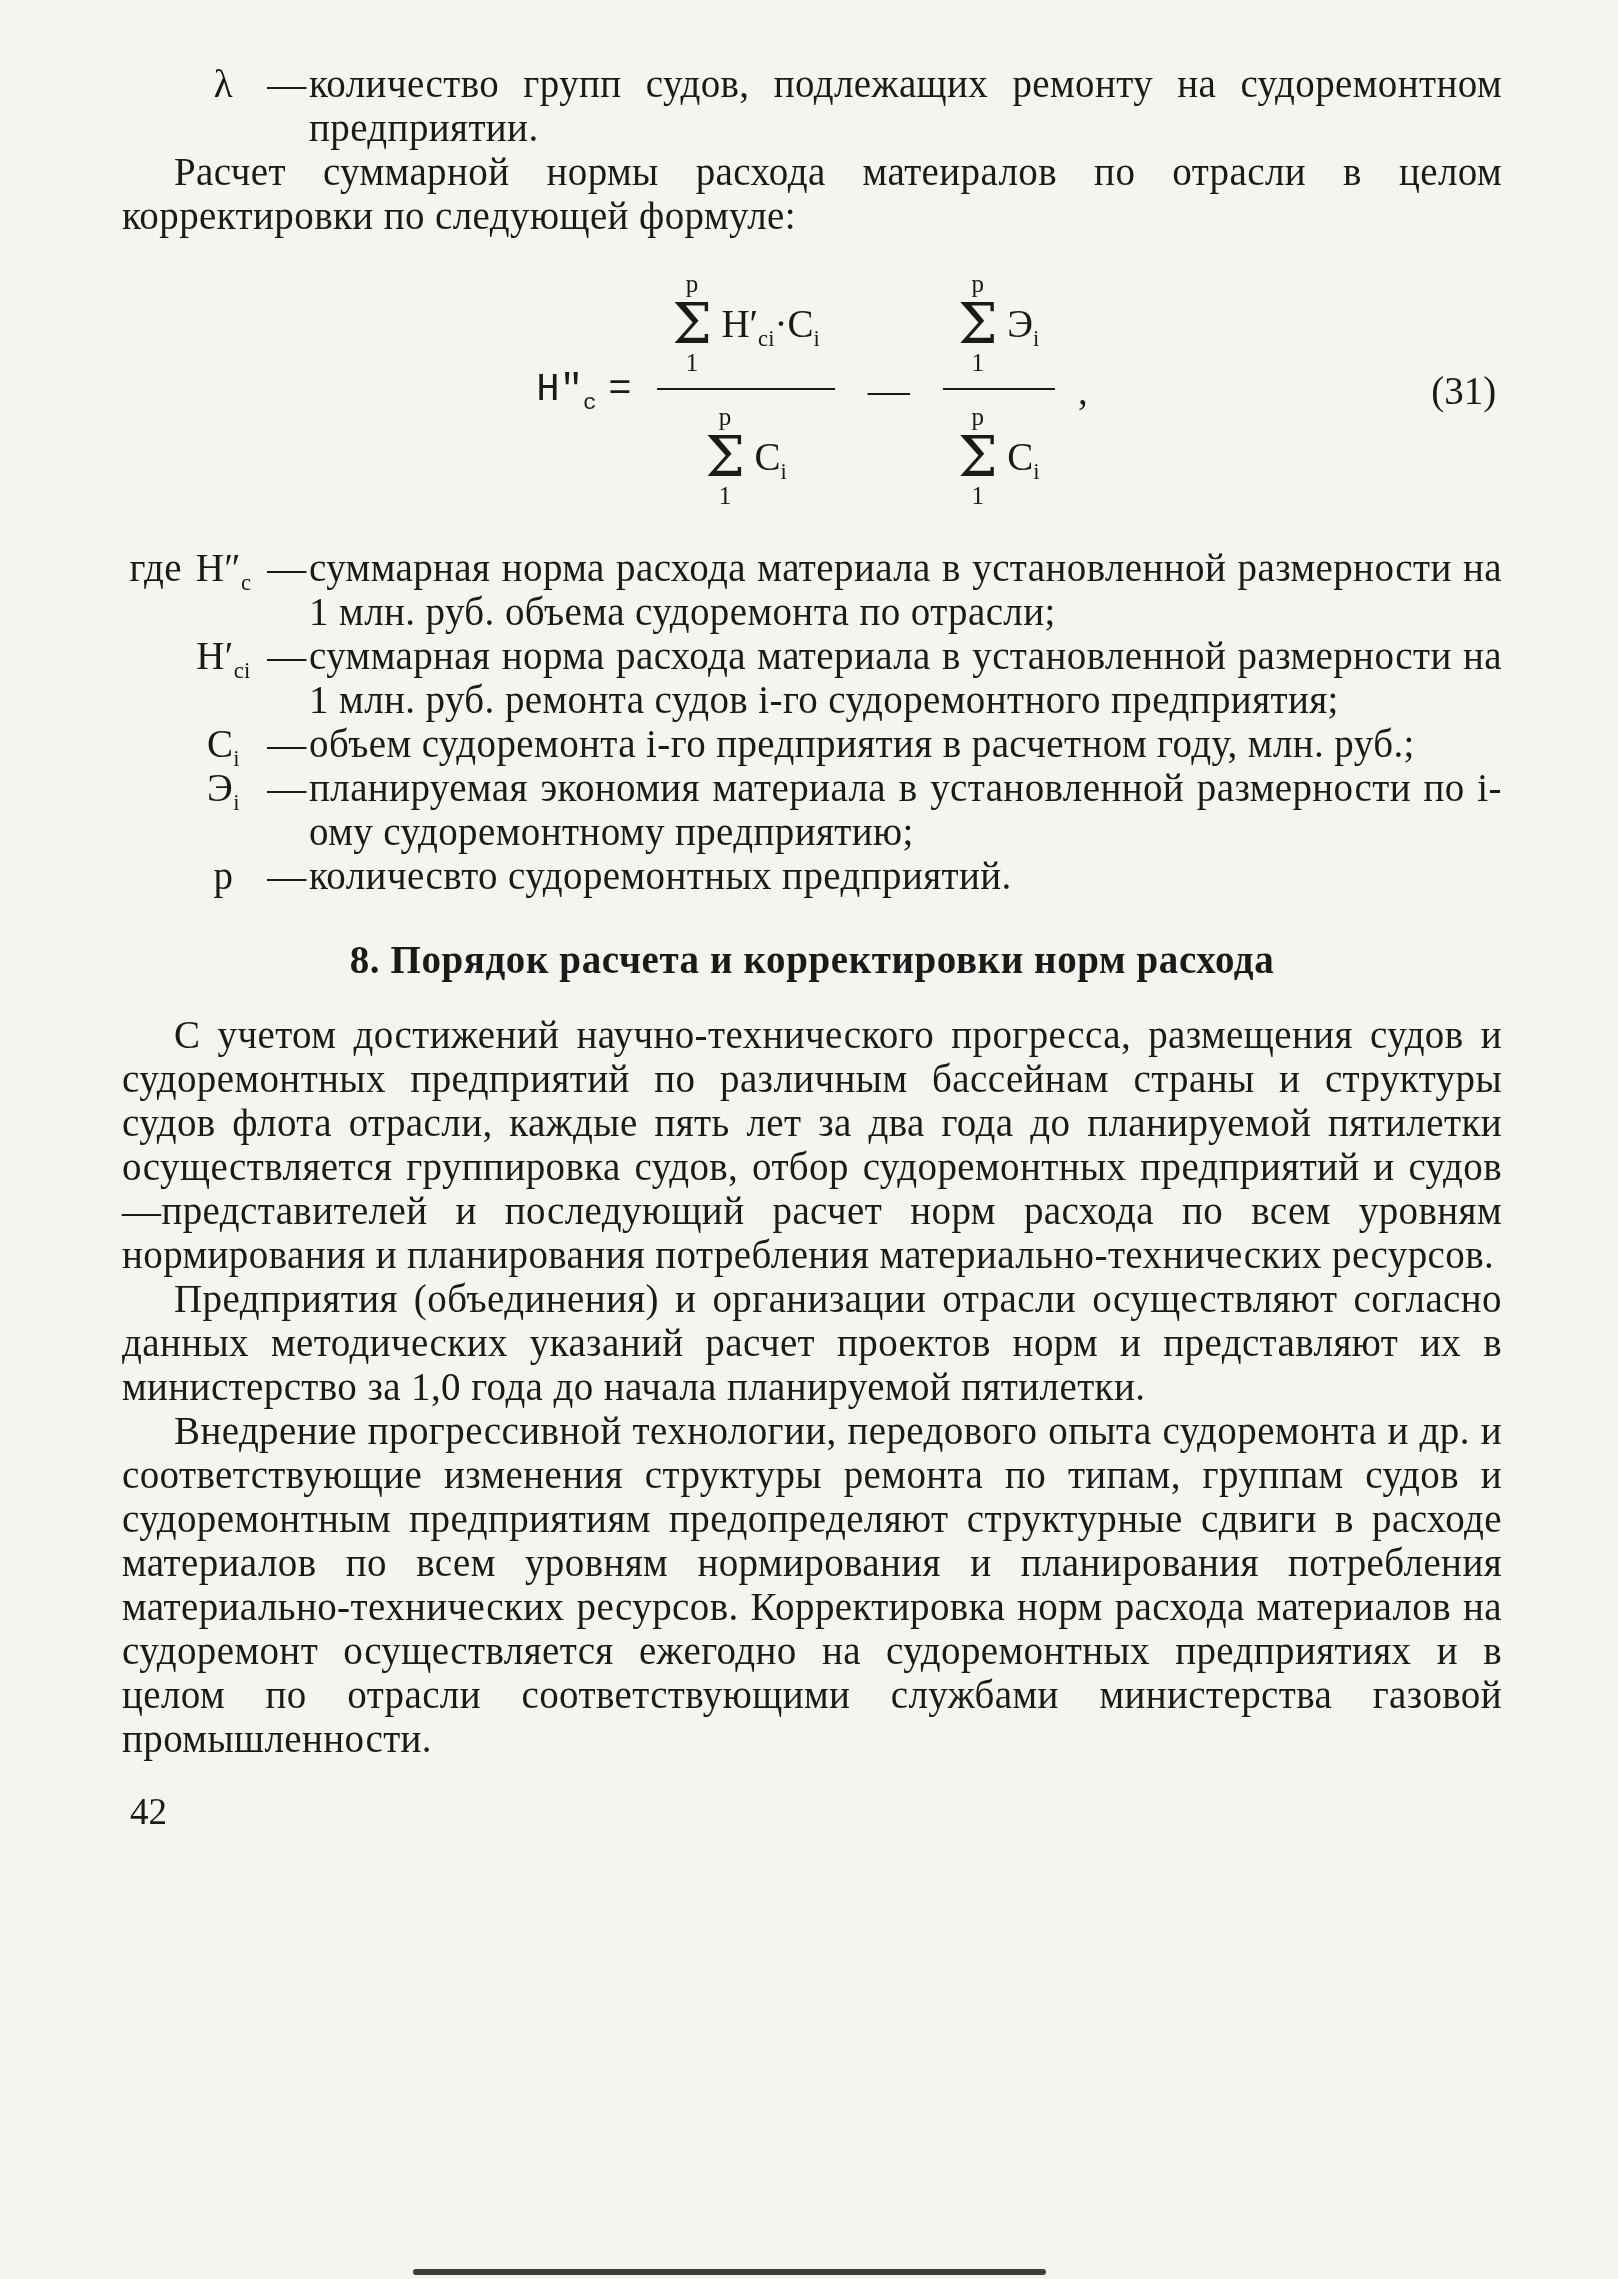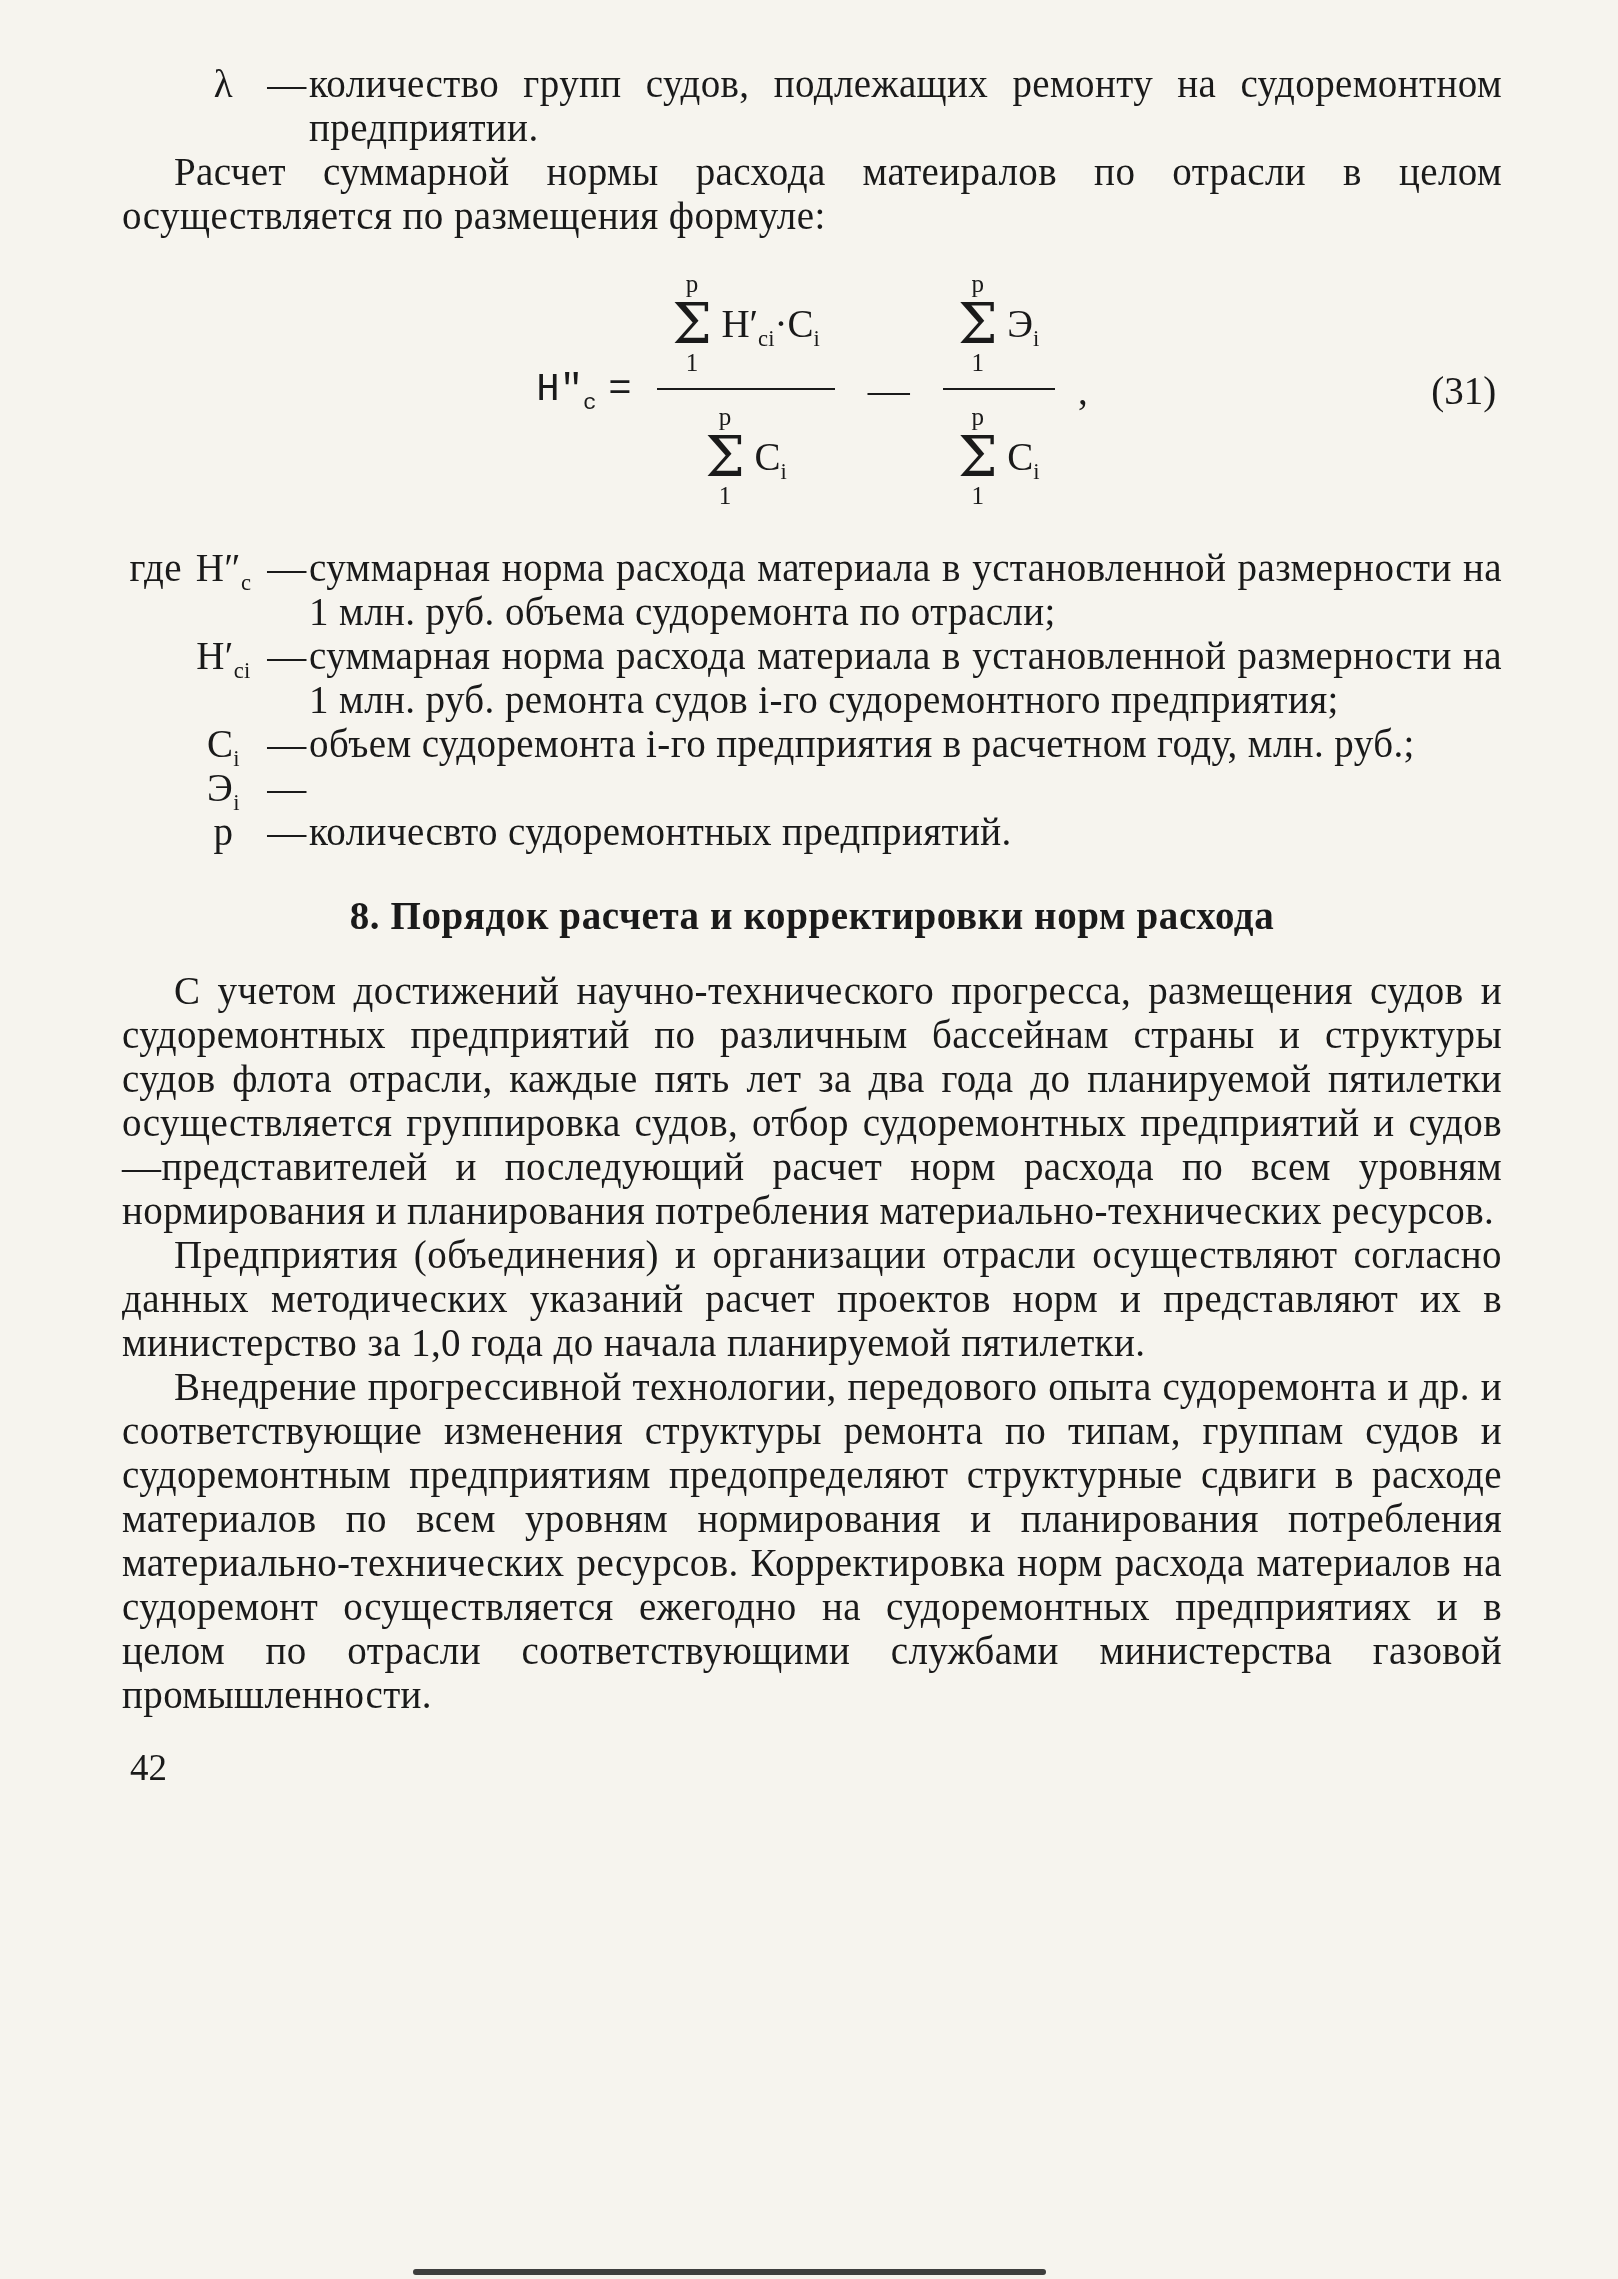--- a/index.html
+++ b/index.html
@@ -123,21 +123,21 @@
 
 <div class="page">
 
   <div class="def-row">
     <span class="def-lead"></span>
     <span class="def-sym">λ</span>
     <span class="def-dash">—</span>
     <span class="def-text">количество групп судов, подлежащих ремонту на судоремонтном предприятии.</span>
   </div>
 
-  <p class="para body-text">Расчет суммарной нормы расхода матеиралов по отрасли в целом осуществляется по размещения формуле:</p>
+  <p class="para body-text">Расчет суммарной нормы расхода матеиралов по отрасли в целом корректировки по следующей формуле:</p>
 
   <div class="formula-wrap">
     <span class="f-lhs"><span>Н″</span><sub>с</sub><span class="f-eq">=</span></span>
 
     <span class="frac">
       <span class="num">
         <span class="bigsum">
           <span class="limit">p</span>
           <span class="sigma">Σ</span>
           <span class="limit">1</span>
@@ -199,20 +199,21 @@
       <span class="def-lead"></span>
       <span class="def-sym"><span>С</span><sub>i</sub></span>
       <span class="def-dash">—</span>
       <span class="def-text">объем судоремонта i-го предприятия в расчетном году, млн. руб.;</span>
     </div>
 
     <div class="def-row">
       <span class="def-lead"></span>
       <span class="def-sym"><span>Э</span><sub>i</sub></span>
       <span class="def-dash">—</span>
+      <span class="def-text">планируемая экономия материала в установленной размерности по i-ому судоремонтному предприятию;</span>
     </div>
 
     <div class="def-row">
       <span class="def-lead"></span>
       <span class="def-sym"><span>р</span><sub></sub></span>
       <span class="def-dash">—</span>
       <span class="def-text">количесвто судоремонтных предприятий.</span>
     </div>
 
   </div>

